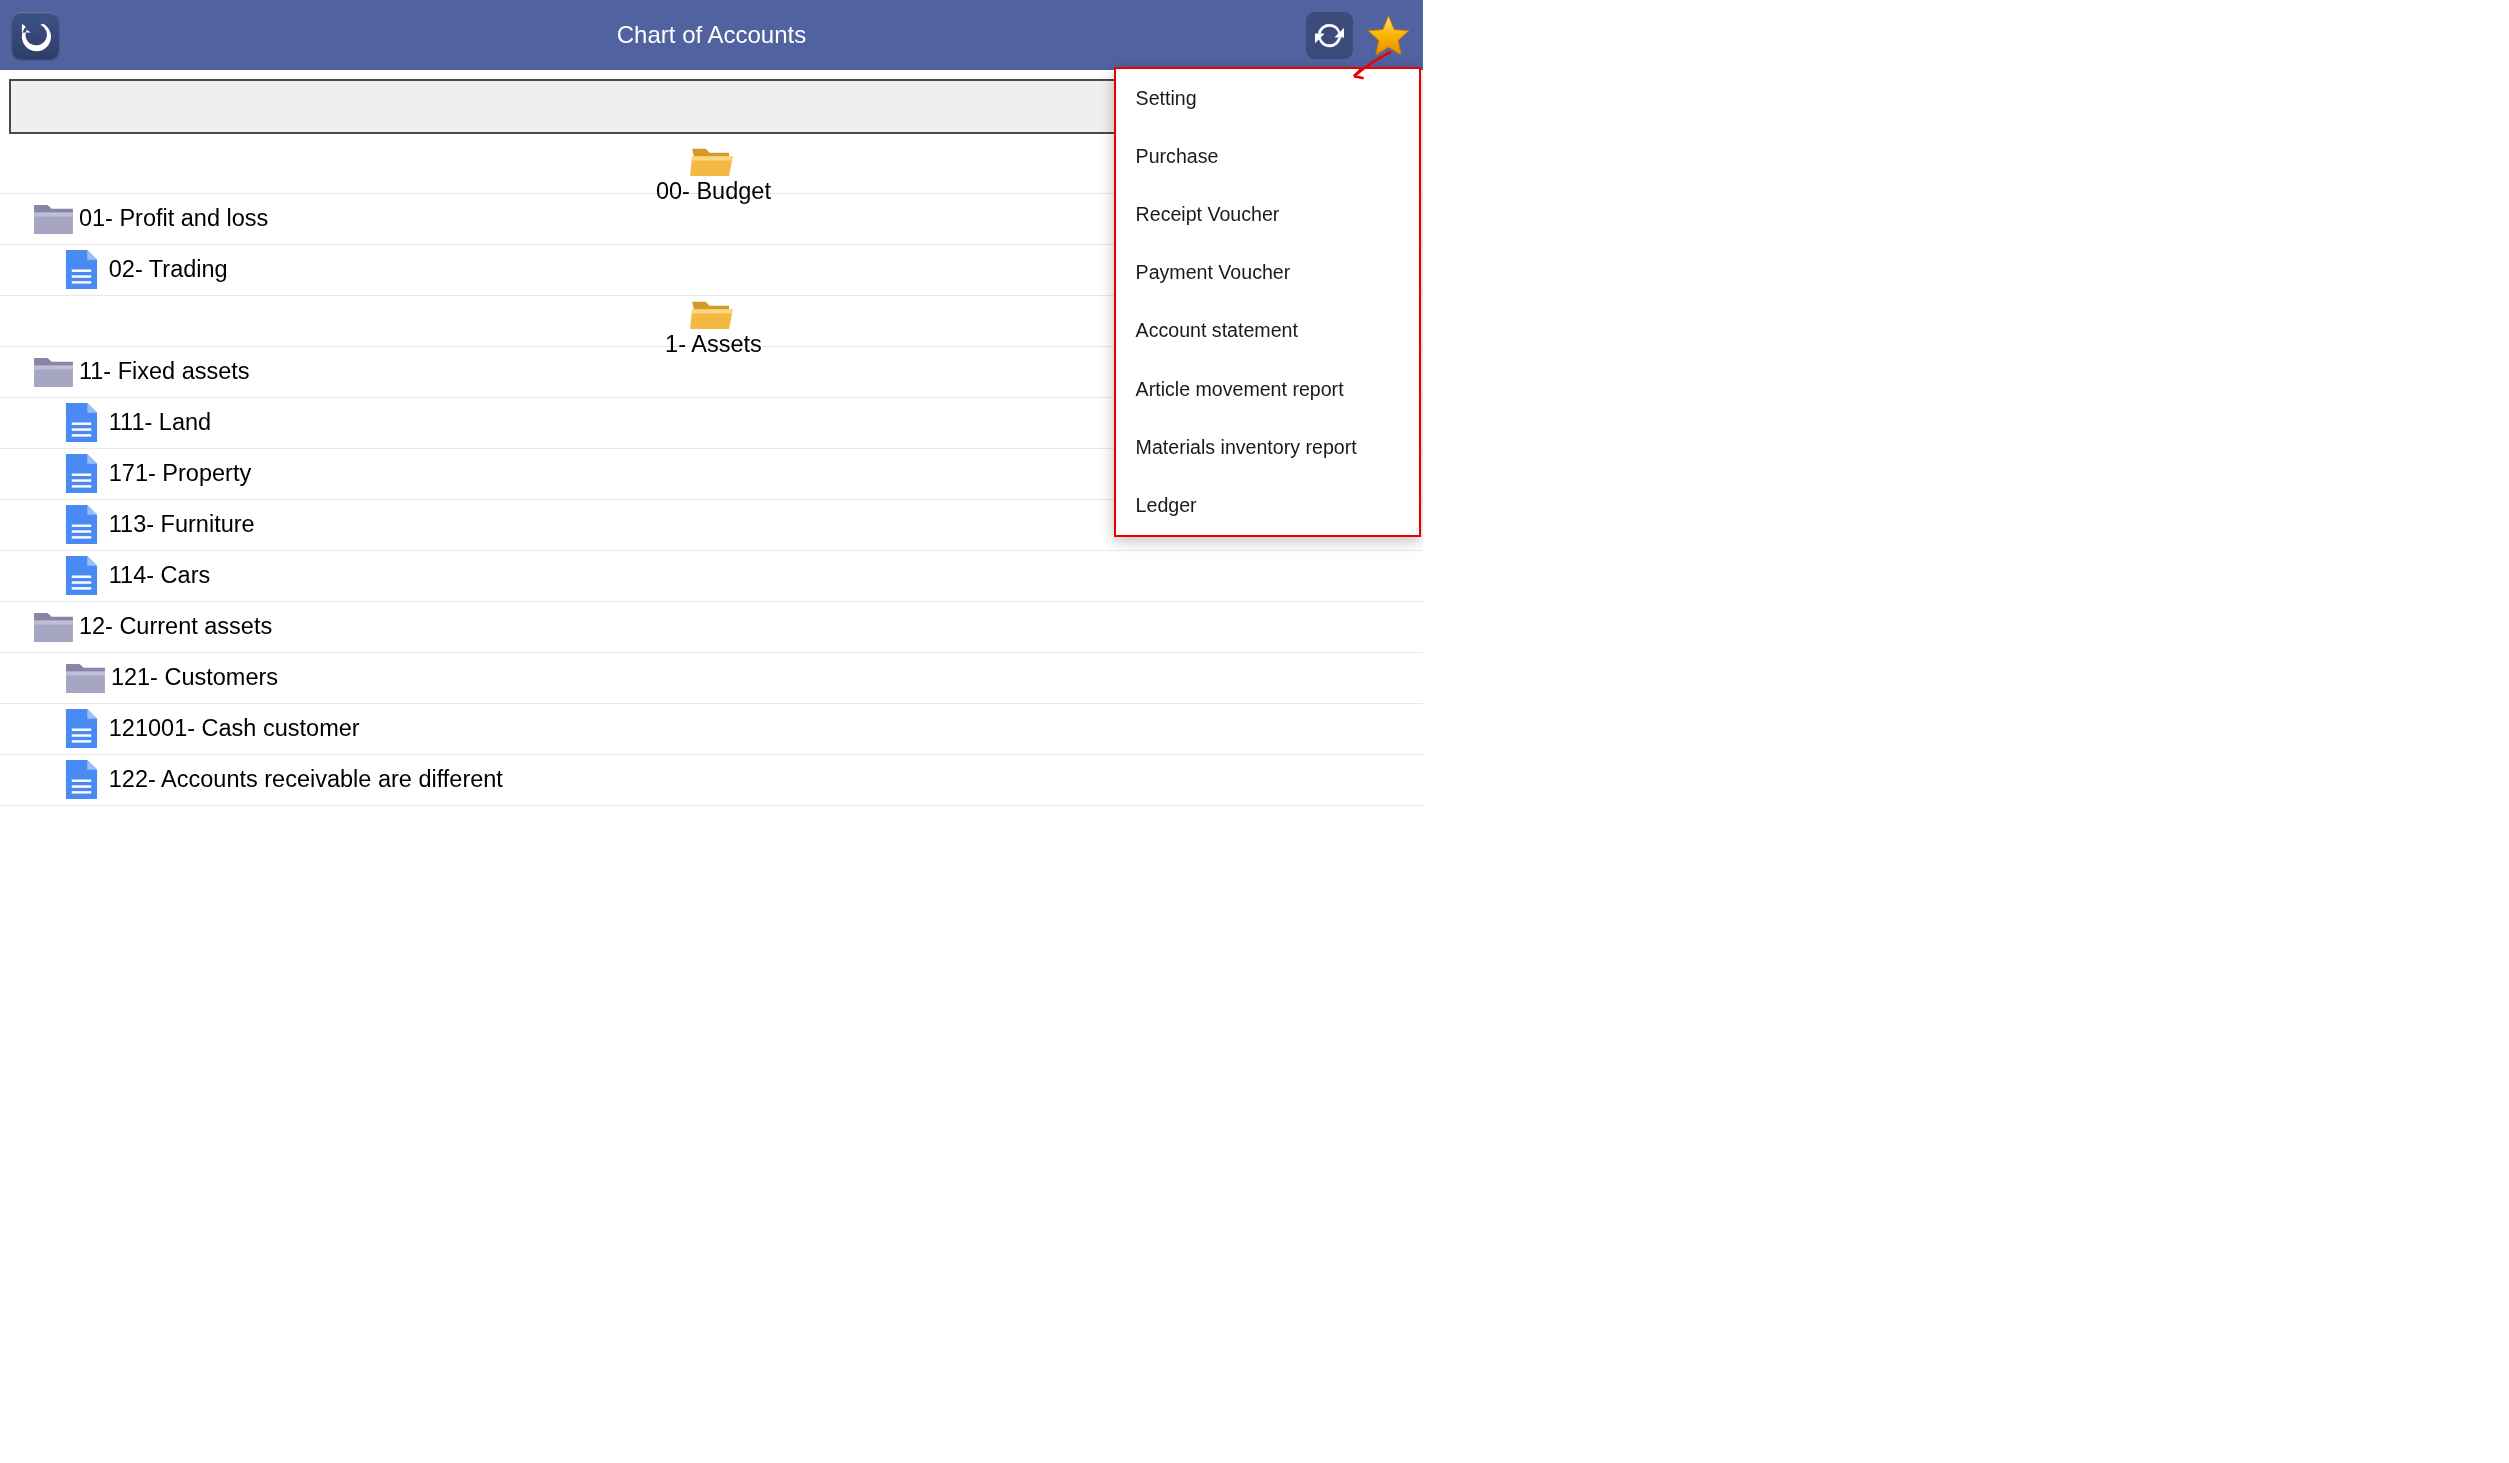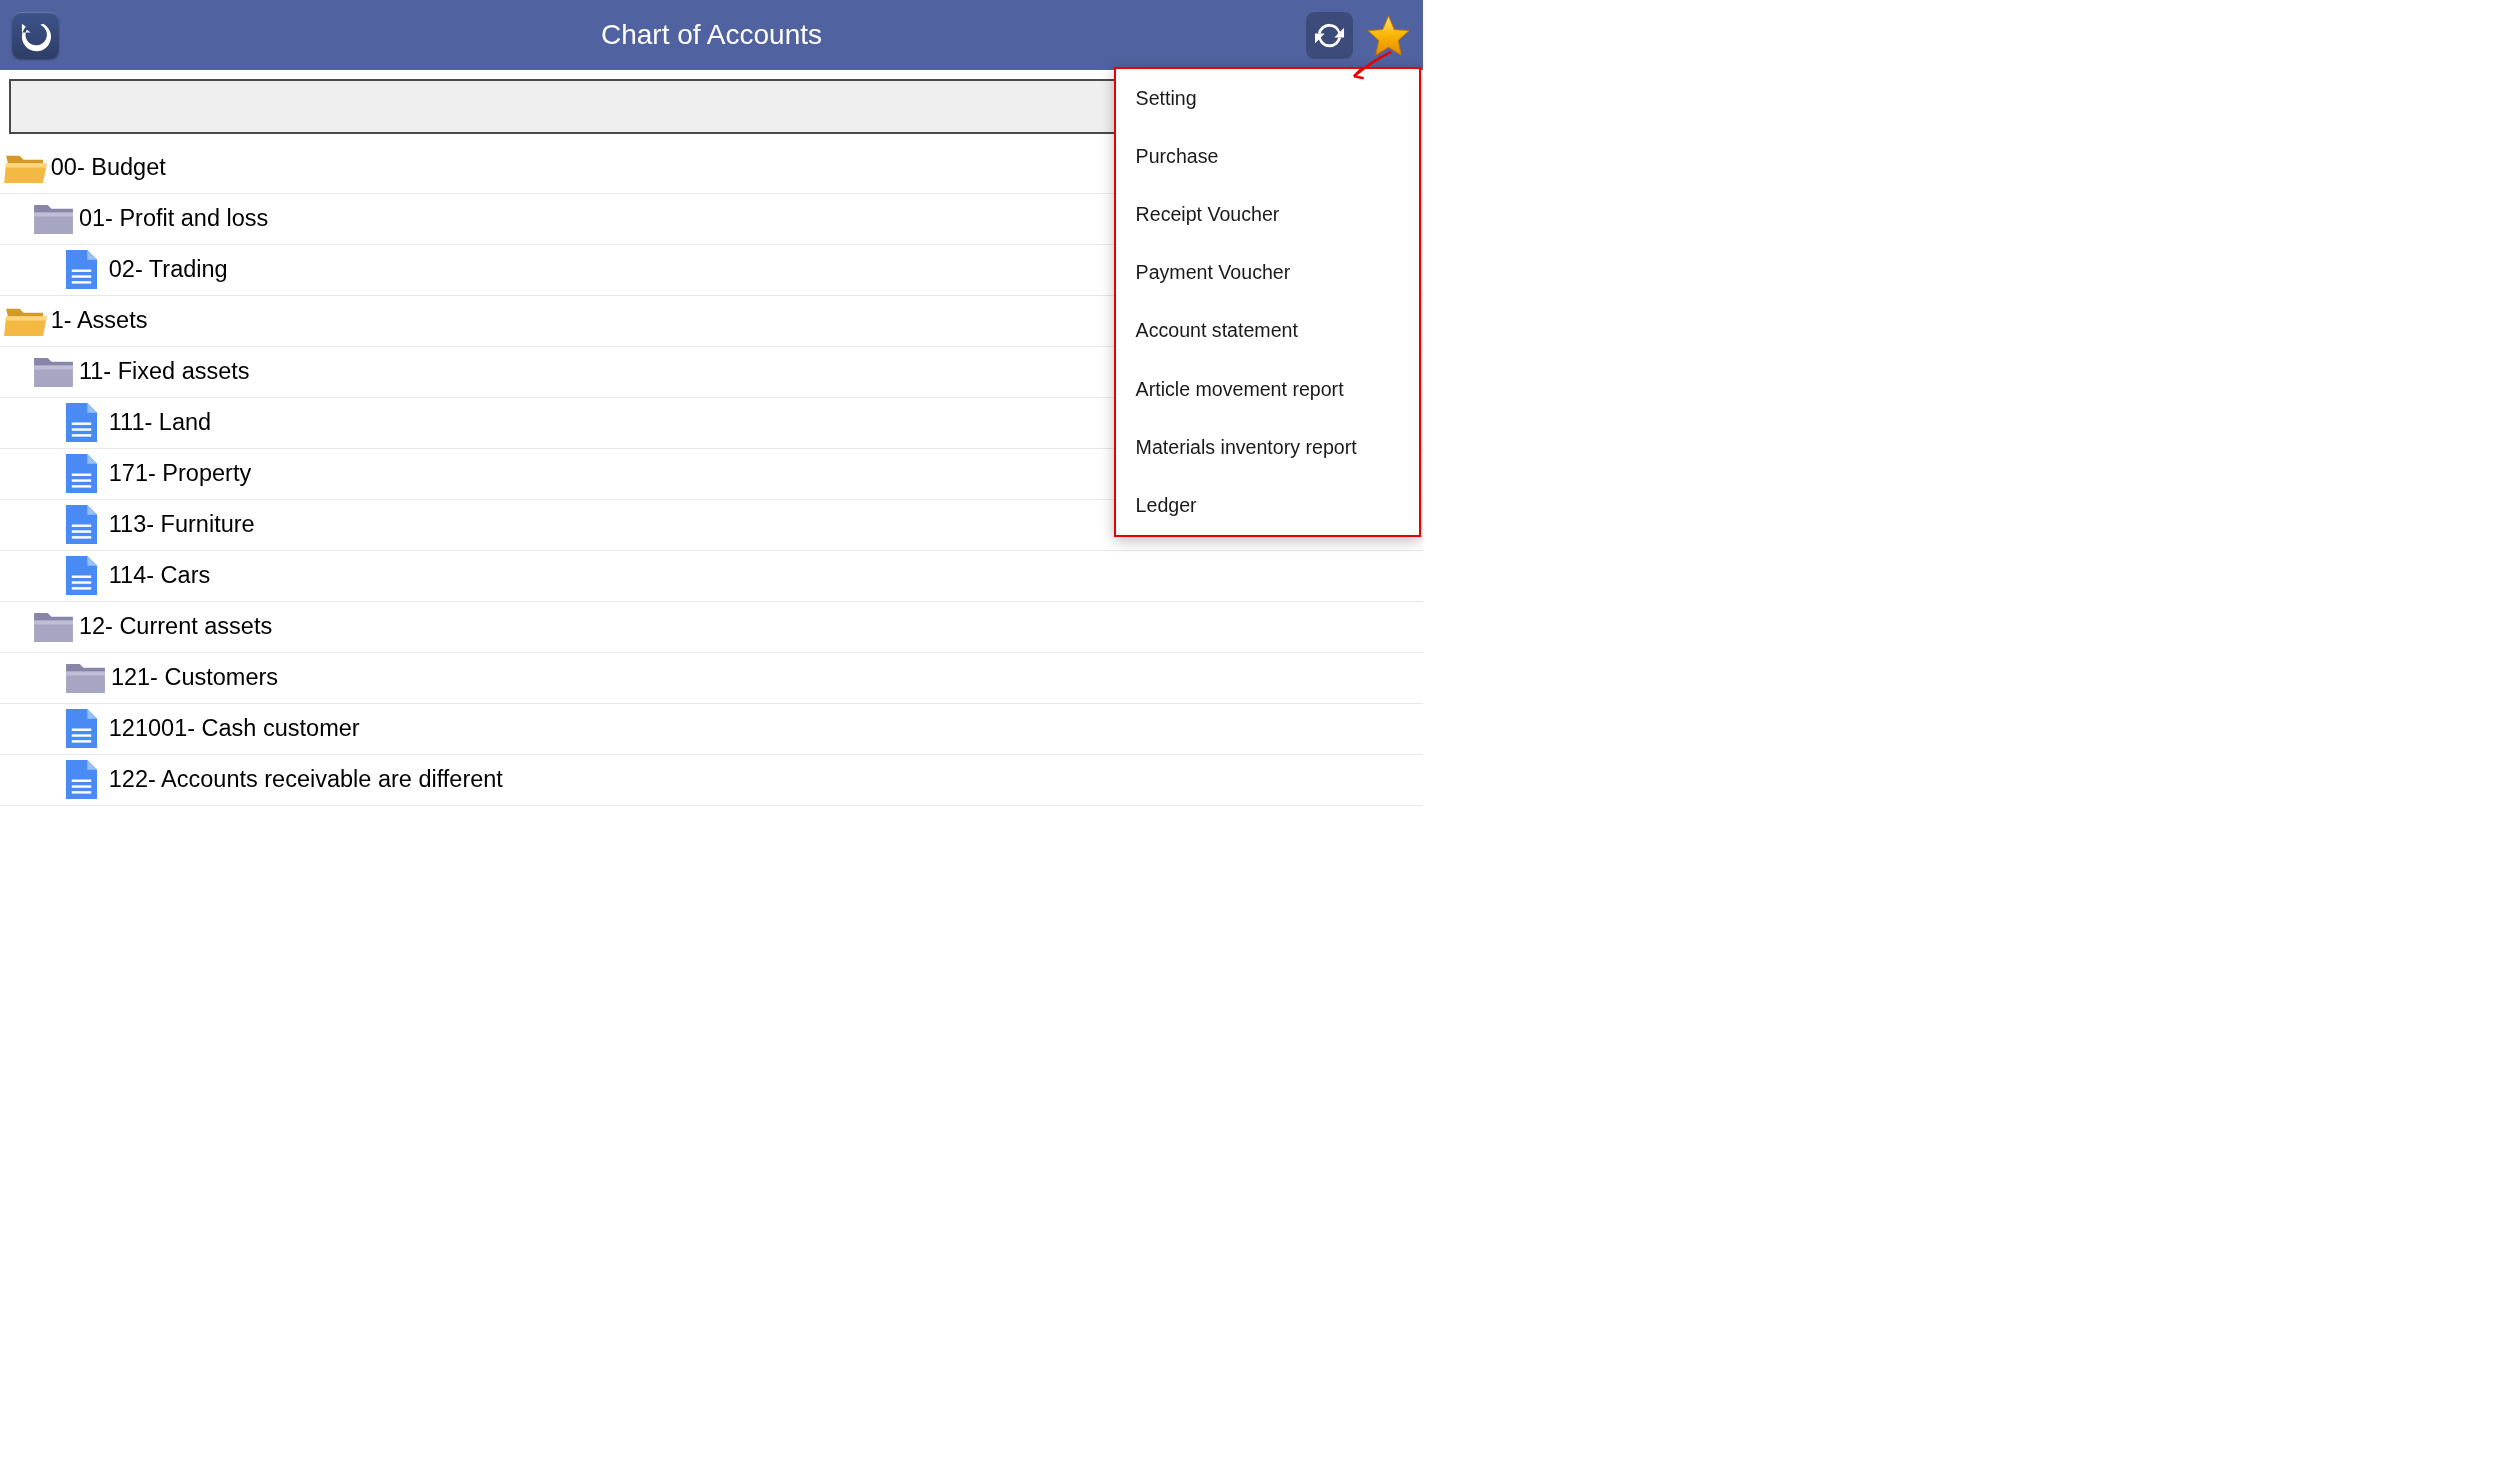--- a/index.html
+++ b/index.html
@@ -36,21 +36,21 @@
       justify-content: center;
       cursor: pointer;
       box-shadow: inset 0 1px 1px rgba(255,255,255,0.25), 0 1px 2px rgba(0,0,0,0.3);
     }
 
     .header-title {
       position: absolute;
       left: 50%;
       transform: translateX(-50%);
       color: #ffffff;
-      font-size: 28px;
+      font-size: 24px;
       font-weight: 400;
     }
 
     .header-actions {
       margin-left: auto;
       display: flex;
       align-items: center;
       gap: 13.7px;
     }
 
@@ -92,21 +92,21 @@
     .tree-row {
       display: flex;
       align-items: center;
       height: 51px;
       border-bottom: 1px solid #e8e8e8;
       font-size: 23.5px;
       color: #000000;
       cursor: pointer;
     }
 
-    .indent-0 { padding-left: 3.9px; }
+    .indent-0 { padding-left: 3.9px; flex-direction: column; }
     .indent-1 { padding-left: 32px; }
     .indent-2 { padding-left: 64px; }
     .indent-3 { padding-left: 64px; }
 
     .folder-icon-yellow {
       width: 43px;
       height: 35px;
       margin-right: 3.9px;
       flex-shrink: 0;
     }

